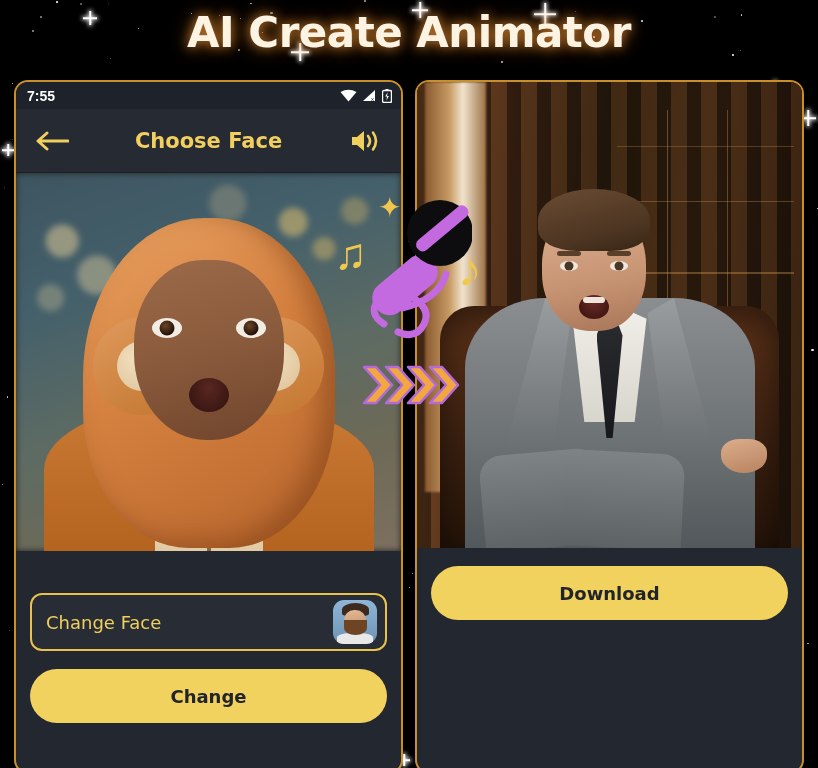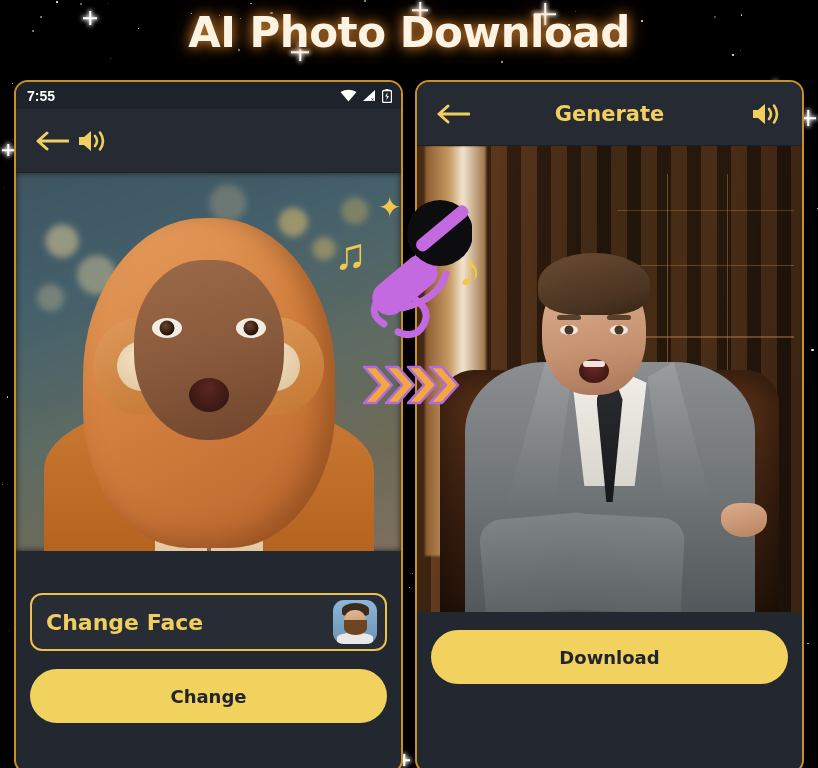--- a/index.html
+++ b/index.html
@@ -240,21 +240,21 @@
   .controls { padding:0 14px; }
 
   .change-face {
     margin-top:42px; height:58px;
     border:2px solid #e9c14e; border-radius:12px;
     background:#272c35;
     display:flex; align-items:center; justify-content:space-between;
     padding:0 8px 0 14px;
   }
   .change-face-label {
-    color:#f0cf5f; font-size:22px; font-weight:bold;
+    color:#f0cf5f; font-size:18px; font-weight:normal;
     font-family:"DejaVu Sans", sans-serif;
   }
   .thumb {
     width:44px; height:44px; border-radius:11px; overflow:hidden; position:relative;
     background:linear-gradient(180deg,#8fb6d8,#6d93b4);
   }
   .thumb .t-hair { position:absolute; left:20%; top:6%; width:62%; height:30%;
     border-radius:50% 50% 20% 20%; background:#3b2a1d; }
   .thumb .t-face { position:absolute; left:26%; top:22%; width:50%; height:50%;
     border-radius:46%; background:linear-gradient(170deg,#e4b994,#bf8f68); }
@@ -325,21 +325,21 @@
     <div class="sparkle" style="left: 534px; top: 3px; width: 22px; height: 22px;"></div>
     <div class="sparkle" style="left: 412px; top: 2px; width: 16px; height: 16px;"></div>
     <div class="sparkle" style="left: 291px; top: 43px; width: 18px; height: 18px;"></div>
     <div class="sparkle" style="left: 83px; top: 11px; width: 14px; height: 14px;"></div>
     <div class="sparkle" style="left: 760px; top: 81px; width: 30px; height: 30px;"></div>
     <div class="sparkle" style="left: 800px; top: 110px; width: 16px; height: 16px;"></div>
     <div class="sparkle" style="left: 2px; top: 144px; width: 12px; height: 12px;"></div>
     <div class="sparkle" style="left: 398px; top: 754px; width: 12px; height: 12px;"></div>
   </div>
 
-<div id="app-title">AI Photo Download</div>
+<div id="app-title">AI Create Animator</div>
 
 <div class="phone" id="phone-left">
 
   <div class="statusbar">
     <span class="status-time">7:55</span>
     <span class="status-icons">
       <svg width="17" height="13" viewBox="0 0 17 13">
         <path d="M8.5 12.5 L0.5 3 Q8.5 -1.5 16.5 3 Z" fill="#ffffff"></path>
       </svg>
       <svg width="15" height="13" viewBox="0 0 15 13">
@@ -353,20 +353,21 @@
       </svg>
     </span>
   </div>
 
   <div class="appbar">
     <span class="icon-btn">
       <svg width="34" height="22" viewBox="0 0 34 22">
         <path d="M33 11 H4 M12 3 L3 11 L12 19" fill="none" stroke="#f0cf5f" stroke-width="3" stroke-linecap="round" stroke-linejoin="round"></path>
       </svg>
     </span>
+    <span class="appbar-title">Choose Face</span>
     <span class="icon-btn">
       <svg width="32" height="28" viewBox="0 0 32 28">
         <path d="M3 10 H8 L15 4 V24 L8 18 H3 Z" fill="#f0cf5f"></path>
         <path d="M19 9 Q23 14 19 19" fill="none" stroke="#f0cf5f" stroke-width="2.6" stroke-linecap="round"></path>
         <path d="M24 5.5 Q30 14 24 22.5" fill="none" stroke="#f0cf5f" stroke-width="2.6" stroke-linecap="round"></path>
       </svg>
     </span>
   </div>
 
   <div class="media-wrap">
@@ -400,35 +401,20 @@
         <span class="t-beard"></span>
       </span>
     </div>
     <div class="primary-btn">Change</div>
   </div>
 </div>
 
 <div class="phone" id="phone-right">
 
 
-  <div class="appbar">
-    <span class="icon-btn">
-      <svg width="34" height="22" viewBox="0 0 34 22">
-        <path d="M33 11 H4 M12 3 L3 11 L12 19" fill="none" stroke="#f0cf5f" stroke-width="3" stroke-linecap="round" stroke-linejoin="round"></path>
-      </svg>
-    </span>
-    <span class="appbar-title">Generate</span>
-    <span class="icon-btn">
-      <svg width="32" height="28" viewBox="0 0 32 28">
-        <path d="M3 10 H8 L15 4 V24 L8 18 H3 Z" fill="#f0cf5f"></path>
-        <path d="M19 9 Q23 14 19 19" fill="none" stroke="#f0cf5f" stroke-width="2.6" stroke-linecap="round"></path>
-        <path d="M24 5.5 Q30 14 24 22.5" fill="none" stroke="#f0cf5f" stroke-width="2.6" stroke-linecap="round"></path>
-      </svg>
-    </span>
-  </div>
 
   <div class="media-wrap">
     <div class="media" id="media-right">
       <div class="photo-man">
         <div class="room"></div>
         <div class="panel-lines"></div>
         <div class="window-l"></div>
         <div class="chair"></div>
         <div class="suit">
           <div class="leg l"></div>

